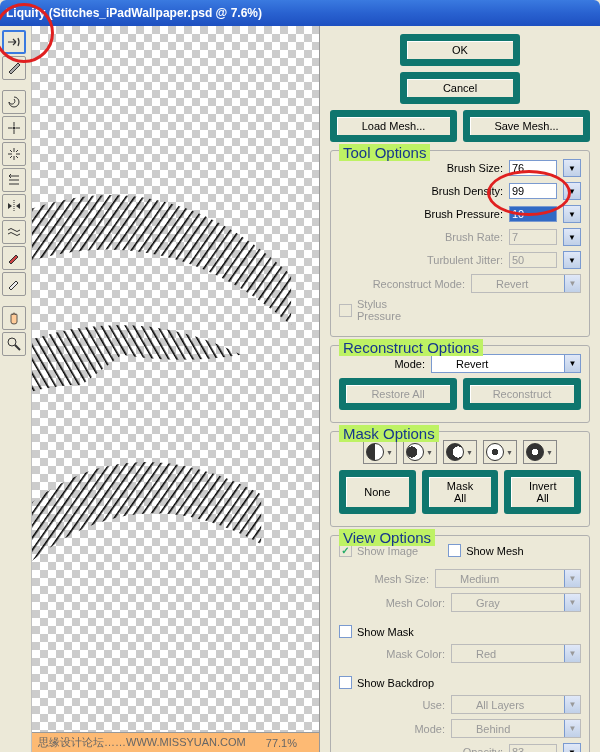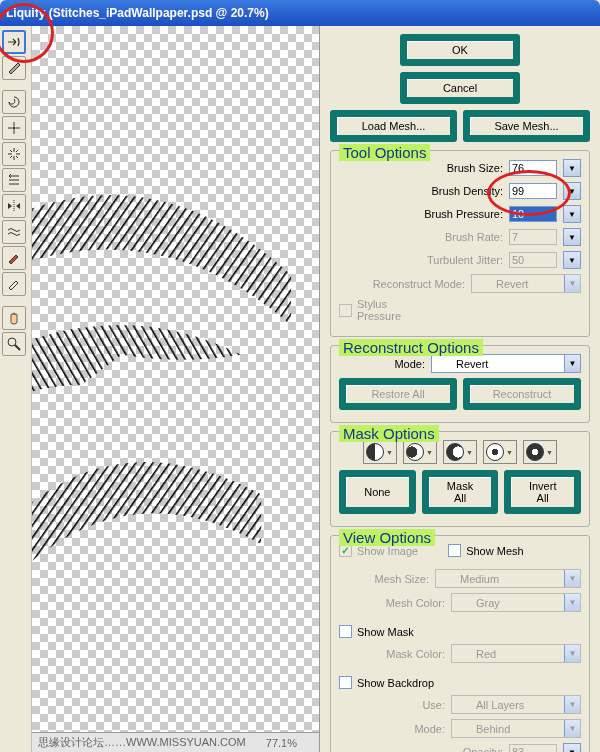--- a/index.html
+++ b/index.html
@@ -37,28 +37,28 @@
 .select-val { flex: 1; padding: 0 4px; }
 .select .dd { border: none; border-left: 1px solid #7a9ad0; width: 16px; height: 17px; }
 .chk-row { display: flex; align-items: center; gap: 5px; margin-bottom: 6px; }
 .chk { width: 13px; height: 13px; border: 1px solid #7a9ad0; background: #fff; display: inline-flex; align-items: center; justify-content: center; font-size: 10px; }
 .chk.disabled { background: #ece9d8; border-color: #bbb; }
 .chk.checked::after { content: '✓'; color: #2a6; font-weight: bold; }
 .mask-icons { display: flex; gap: 6px; justify-content: center; margin-bottom: 6px; }
 .mask-icon { width: 34px; height: 24px; border: 1px solid #888; background: #ece9d8; display: flex; align-items: center; justify-content: center; gap: 2px; cursor: pointer; }
 .mask-icon .circ { width: 18px; height: 18px; border-radius: 50%; border: 1px solid #333; }
 .mask-icon .dd-sm { width: 8px; font-size: 7px; color: #555; }
-.status { position: absolute; bottom: 0; left: 0; right: 0; height: 20px; background: #e5e5e5; border-top: 1px solid #999; display: flex; align-items: center; font-size: 10px; padding: 0 6px; gap: 20px; color: #666; }
+.status { position: absolute; bottom: 0; left: 0; right: 0; height: 20px; background: #fdba74; border-top: 1px solid #999; display: flex; align-items: center; font-size: 10px; padding: 0 6px; gap: 20px; color: #666; }
 .red-circle { position: absolute; border: 3px solid #e02020; border-radius: 50%; pointer-events: none; }
 </style>
 </head>
 <body>
 
 <div class="titlebar">
-  <span class="titlebar-text">Liquify (Stitches_iPadWallpaper.psd @ 20.7%)</span>
+  <span class="titlebar-text">Liquify (Stitches_iPadWallpaper.psd @ 7.6%)</span>
 </div>
 
 <div class="main">
   <div class="toolbar">
     <div class="tool-btn selected">
         <svg width="16" height="16">
           <path d="M2 8 L10 8 M10 8 L7 5 M10 8 L7 11 M12 4 Q14 8 12 12" stroke="#333" fill="none" stroke-width="1.2"></path>
         </svg>
       </div>
     <div class="tool-btn">

